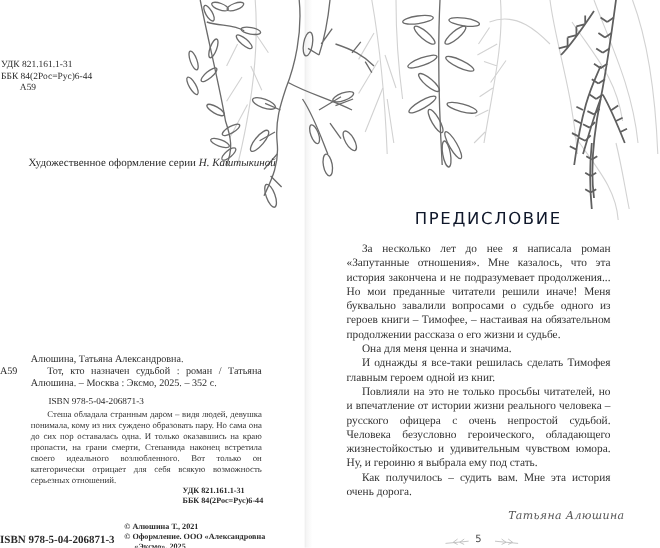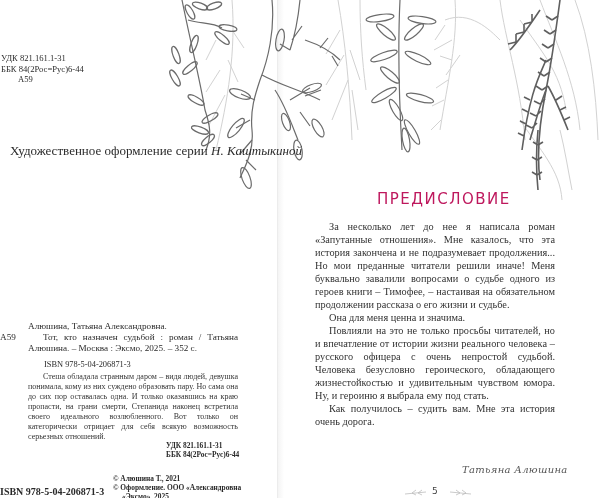--- a/index.html
+++ b/index.html
@@ -11,41 +11,41 @@
   .gutter-shadow { position: absolute; left: 278px; top: 0; width: 6px; height: 498px;
                    background: linear-gradient(to right, #f4f4f4, #ffffff); }
   .page-right { position: absolute; left: 278px; top: 0; width: 322px; height: 498px; }
   .botanical { position: absolute; left: 0; top: 0; width: 600px; height: 200px; pointer-events: none; }
 
   .small { font-size: 8.6px; line-height: 10.5px; }
   .udk-top { position: absolute; left: 1px; top: 53px; }
   .udk-top div { white-space: nowrap; }
   .udk-top .a59 { padding-left: 17px; }
 
-  .design-credit { position: absolute; left: 10px; top: 143px; font-size: 13px; white-space: nowrap; color: #2b2b2b; }
+  .design-credit { position: absolute; left: 26px; top: 143px; font-size: 10px; white-space: nowrap; color: #2b2b2b; }
   .design-credit i { font-style: italic; }
 
   .biblio { position: absolute; left: 0; top: 321px; width: 245px; font-size: 9.2px; line-height: 11px; }
   .biblio .code { position: absolute; left: 0; top: 11px; }
   .biblio .author { position: absolute; left: 28px; top: 0; font-weight: normal; white-space: nowrap; }
   .biblio .title { position: absolute; left: 28px; top: 11px; width: 210px; text-indent: 15px; text-align: justify; }
   .biblio .isbn { position: absolute; left: 44px; top: 38px; font-size: 8.4px; white-space: nowrap; }
 
   .annot { position: absolute; left: 28px; top: 372px; width: 210px; font-size: 8px; line-height: 10px;
            text-align: justify; color: #333; }
   .annot p { margin: 0; text-indent: 15px; }
 
   .udk-bottom { position: absolute; left: 166px; top: 441px; font-size: 7.4px; line-height: 9px; font-weight: bold; white-space: nowrap; }
 
   .copyright { position: absolute; left: 113px; top: 474px; font-size: 7.4px; line-height: 9px; font-weight: bold; white-space: nowrap; }
   .copyright .l3 { padding-left: 9px; }
   .isbn-bottom { position: absolute; left: 0; top: 486px; font-size: 10px; font-weight: bold; white-space: nowrap; }
 
   .chapter-title { position: absolute; left: 377px; top: 190px; font-family: "DejaVu Sans", "Liberation Sans", sans-serif;
-                   font-size: 15px; letter-spacing: 1.5px; color: #be185d; white-space: nowrap; }
+                   font-size: 15px; letter-spacing: 1.5px; color: #0f172a; white-space: nowrap; }
 
   .body-text { position: absolute; left: 315px; top: 220px; width: 240px; font-size: 10.3px; line-height: 13px;
                color: #333; text-align: justify; }
   .body-text p { margin: 0; text-indent: 14px; }
 
   .signature { position: absolute; left: 462px; top: 464px; font-family: "DejaVu Serif", serif; font-style: italic;
                font-size: 10px; color: #555; white-space: nowrap; letter-spacing: 0.3px; text-align: center; }
 
   .folio { position: absolute; left: 400px; top: 488px; width: 80px; height: 10px; }
   .folio .num { position: absolute; left: 32px; top: -2px; font-family: "DejaVu Sans", sans-serif; font-size: 9px; color: #444; }
@@ -169,20 +169,21 @@
     <div class="l3">«Эксмо», 2025</div>
   </div>
 
   <div class="isbn-bottom">ISBN 978-5-04-206871-3</div>
 
   <div class="chapter-title">ПРЕДИСЛОВИЕ</div>
 
   <div class="body-text">
     <p>За несколько лет до нее я написала роман «Запутанные отношения». Мне казалось, что эта история закончена и не подразумевает продолжения... Но мои преданные читатели решили иначе! Меня буквально завалили вопросами о судьбе одного из героев книги – Тимофее, – настаивая на обязательном продолжении рассказа о его жизни и судьбе.</p>
     <p>Она для меня ценна и значима.</p>
+    <p>И однажды я все-таки решилась сделать Тимофея главным героем одной из книг.</p>
     <p>Повлияли на это не только просьбы читателей, но и впечатление от истории жизни реального человека – русского офицера с очень непростой судьбой. Человека безусловно героического, обладающего жизнестойкостью и удивительным чувством юмора. Ну, и героиню я выбрала ему под стать.</p>
     <p>Как получилось – судить вам. Мне эта история очень дорога.</p>
   </div>
 
   <div class="signature">Татьяна Алюшина</div>
 
   <div class="folio">
     <svg width="24" height="8" style="left:4px" viewBox="0 0 24 8">
       <path d="M1 6 L22 4 M8 5 l4 -3 M14 5 l4 -3 M8 5 l4 2 M14 5 l4 2" stroke="#bdbdbd" stroke-width="0.8" fill="none"></path>
     </svg>

